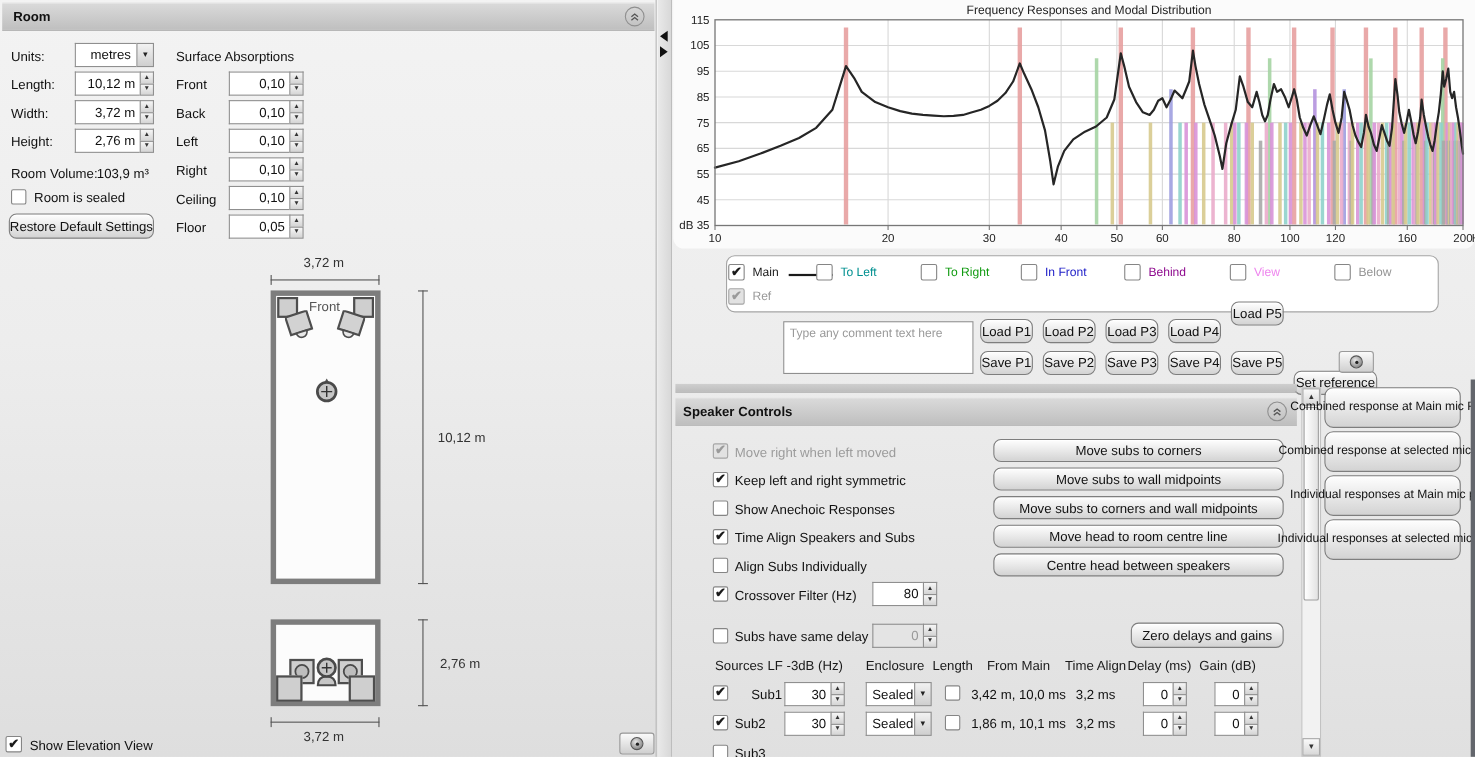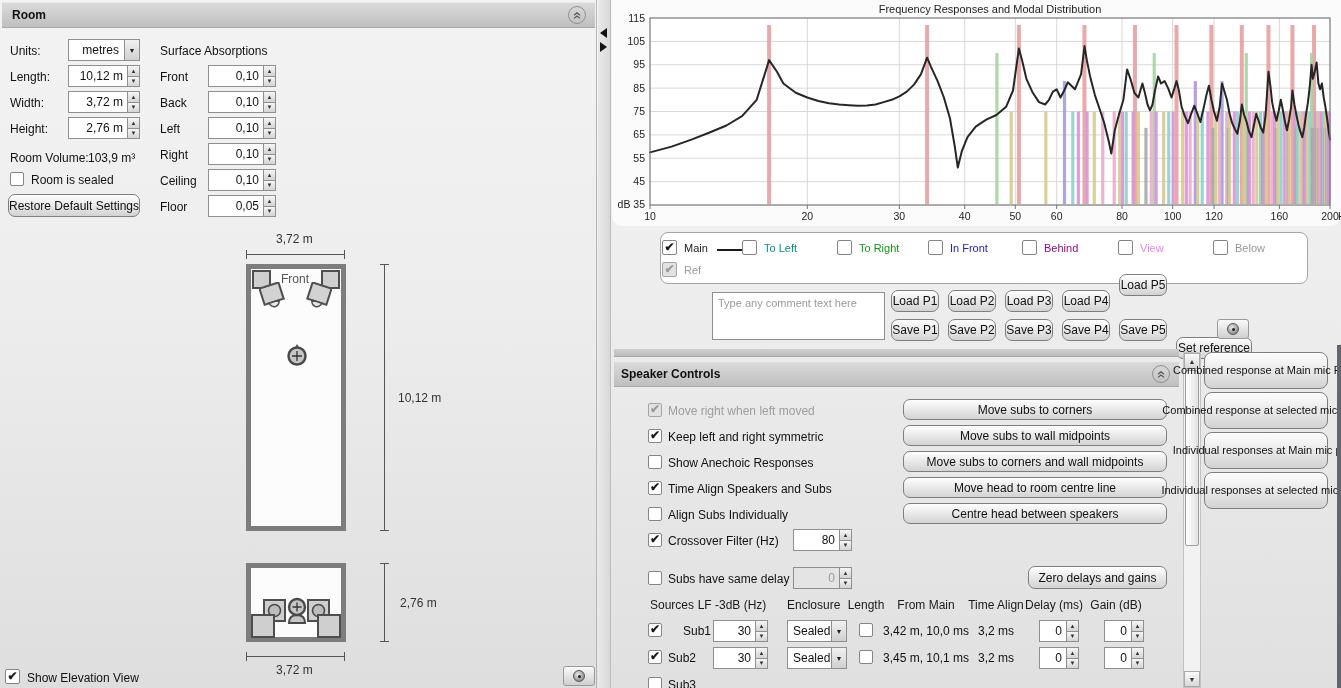--- a/index.html
+++ b/index.html
@@ -532,21 +532,21 @@
         <span class="arrows">
           <div>▲</div>
           <div>▼</div>
         </span>
       </div>
       <div class="dd" style="left:176px; top:647px;">
         <span class="val" style="width:44px; justify-content:flex-start;">Sealed</span>
         <span class="arrowbtn">▼</span>
       </div>
       <div class="cb" style="left:248px; top:650px;"></div>
-      <span class="lbl" style="left:315px; top:651px;transform:translateX(-50%);">3,45 m, 10,1 ms</span>
+      <span class="lbl" style="left:315px; top:651px;transform:translateX(-50%);">1,86 m, 10,1 ms</span>
       <span class="lbl" style="left:385px; top:651px;transform:translateX(-50%);">3,2 ms</span>
       <div class="spin" style="left:428px; top:647px;">
         <span class="val" style="width:27px;">0</span>
         <span class="arrows">
           <div>▲</div>
           <div>▼</div>
         </span>
       </div>
       <div class="spin" style="left:493px; top:647px;">
         <span class="val" style="width:27px;">0</span>

